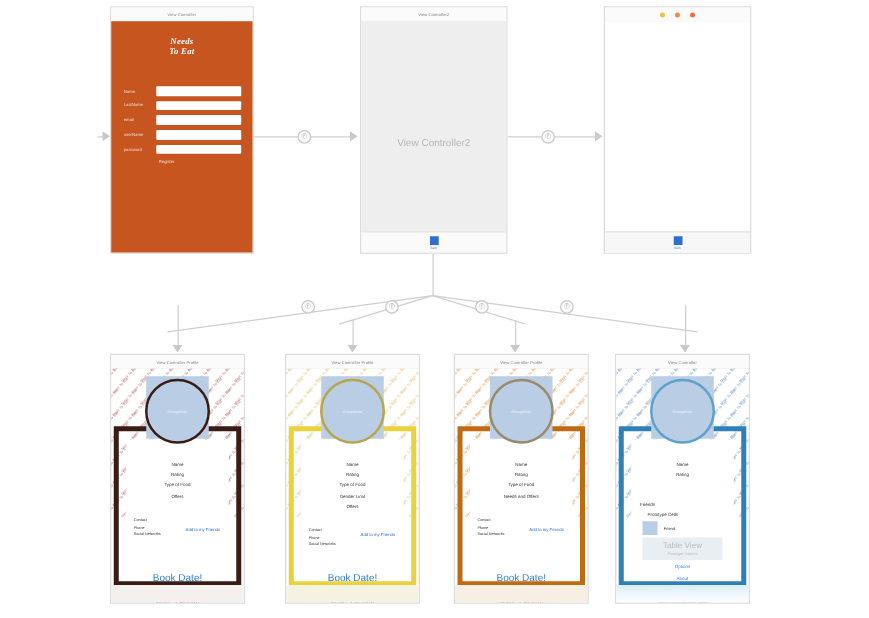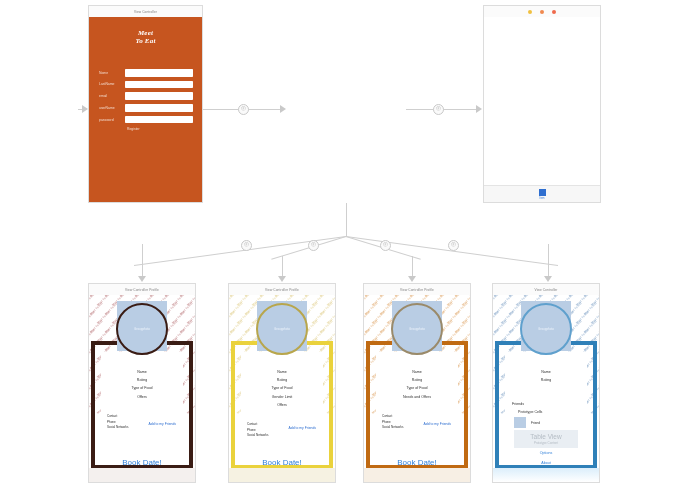--- a/index.html
+++ b/index.html
@@ -169,21 +169,21 @@
   <div class="conn vline" style="left:548px;top:244px;height:36px;"></div>
   <div class="arrowhead arrow-down" style="left:544px;top:276px;"></div>
 
   <div class="scene" id="scene-register">
     <div class="navbar">
       <span class="navtitle">View Controller</span>
     </div>
     <div class="battery"></div>
     <div class="body">
       <div class="logo">
-        <div>Meet</div>
+        <div>Needs</div>
         <div>To Eat</div>
       </div>
       <div class="form">
         <div class="formrow">
           <span class="formlabel">Name</span>
           <div class="forminput"></div>
         </div>
         <div class="formrow">
           <span class="formlabel">LastName</span>
           <div class="forminput"></div>
@@ -198,20 +198,33 @@
         </div>
         <div class="formrow">
           <span class="formlabel">password</span>
           <div class="forminput"></div>
         </div>
         <div class="registerlink">Register</div>
       </div>
     </div>
   </div>
 
+  <div class="scene" id="scene-vc2">
+    <div class="navbar">
+      <span class="navtitle">View Controller2</span>
+    </div>
+    <div class="battery"></div>
+    <div class="body">
+      <div class="vc2label">View Controller2</div>
+      <div class="tabbar">
+        <div class="tabicon"></div>
+        <div class="tablabel">Item</div>
+      </div>
+    </div>
+  </div>
 
   <div class="scene" id="scene-blank">
     <div class="navbar"></div>
     <div class="navdots">
       <div class="navdot" style="background:#f0c040;"></div>
       <div class="navdot" style="background:#f08a50;"></div>
       <div class="navdot" style="background:#ef6a4c;"></div>
     </div>
     <div class="battery"></div>
     <div class="body">

